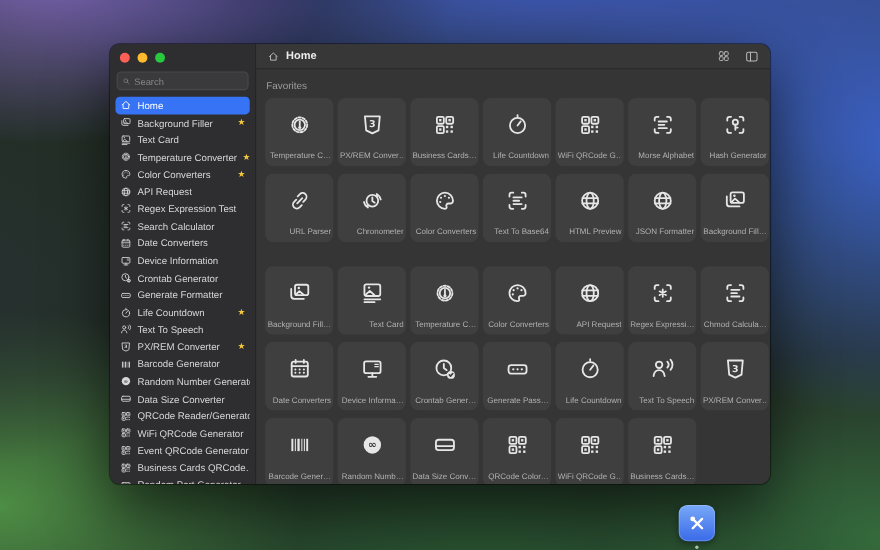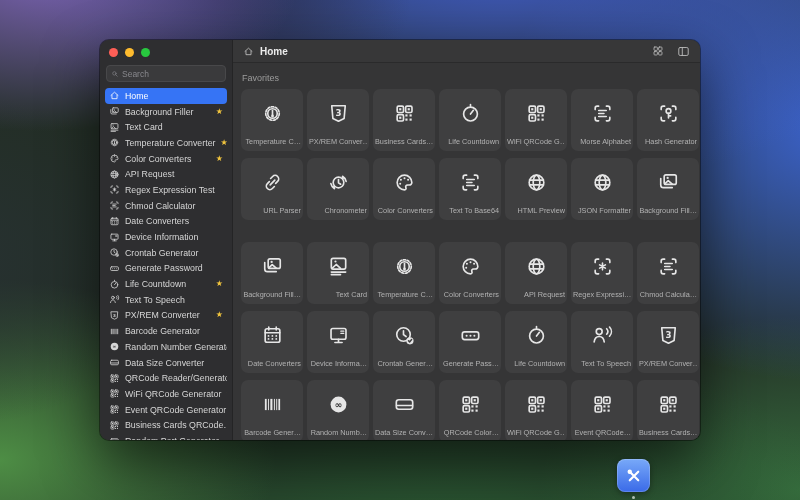--- a/index.html
+++ b/index.html
@@ -154,21 +154,21 @@
           </span>
           <span>Regex Expression Test</span>
         </div>
         <div class="side-item">
           <span class="icon" style="width: 11px; height: 11px;">
             <svg viewBox="0 0 16 16" width="100%" height="100%" fill="none" stroke="currentColor" stroke-width="1.15" stroke-linecap="round" stroke-linejoin="round">
               <path d="M2.9 5.3V4.3a1.4 1.4 0 0 1 1.4-1.4h1M10.7 2.9h1a1.4 1.4 0 0 1 1.4 1.4v1M13.1 10.7v1a1.4 1.4 0 0 1-1.4 1.4h-1M5.3 13.1h-1a1.4 1.4 0 0 1-1.4-1.4v-1"></path>
               <path d="M5.4 5.9h5.2M5.4 8h3.6M5.4 10.1h5.2"></path>
             </svg>
           </span>
-          <span>Chmod Calculator</span>
+          <span>Search Calculator</span>
         </div>
         <div class="side-item">
           <span class="icon" style="width: 11px; height: 11px;">
             <svg viewBox="0 0 16 16" width="100%" height="100%" fill="none" stroke="currentColor" stroke-width="1.15" stroke-linecap="round" stroke-linejoin="round">
               <rect x="2.9" y="3.3" width="10.2" height="9.4" rx="1.3"></rect>
               <path d="M2.9 6.1h10.2M5.4 2.2v1.9M10.6 2.2v1.9"></path>
               <path stroke-width="1.25" d="M5.2 8.3h.05M7.9 8.3h.05M10.6 8.3h.05M5.2 10.4h.05M7.9 10.4h.05M10.6 10.4h.05"></path>
             </svg>
           </span>
           <span>Date Converters</span>
@@ -196,21 +196,21 @@
         </div>
         <div class="side-item">
           <span class="icon" style="width: 11px; height: 11px;">
             <svg viewBox="0 0 16 16" width="100%" height="100%" fill="none" stroke="currentColor" stroke-width="1.15" stroke-linecap="round" stroke-linejoin="round">
               <rect x="2.3" y="5.5" width="11.4" height="5.4" rx="1.6"></rect>
               <circle cx="5.3" cy="8.2" r=".72" fill="currentColor" stroke="none"></circle>
               <circle cx="8" cy="8.2" r=".72" fill="currentColor" stroke="none"></circle>
               <circle cx="10.7" cy="8.2" r=".72" fill="currentColor" stroke="none"></circle>
             </svg>
           </span>
-          <span>Generate Password</span>
+          <span>Generate Formatter</span>
         </div>
         <div class="side-item">
           <span class="icon" style="width: 11px; height: 11px;">
             <svg viewBox="0 0 16 16" width="100%" height="100%" fill="none" stroke="currentColor" stroke-width="1.15" stroke-linecap="round" stroke-linejoin="round">
               <circle cx="8" cy="8.4" r="4.8"></circle>
               <path d="M8 8.4l2-2.6M8 1.8v1.1"></path>
             </svg>
           </span>
           <span>Life Countdown</span>
           <span class="star">★</span>
@@ -752,39 +752,20 @@
                   <rect x="11.5" y="8.6" width="1.5" height="1.5"></rect>
                   <rect x="8.6" y="11.5" width="1.5" height="1.5"></rect>
                   <rect x="11.5" y="11.5" width="1.5" height="1.5"></rect>
                 </g>
                 <rect x="2.9" y="2.9" width="4.4" height="4.4" rx=".9"></rect>
                 <rect x="8.8" y="2.9" width="4.4" height="4.4" rx=".9"></rect>
                 <rect x="2.9" y="8.8" width="4.4" height="4.4" rx=".9"></rect>
               </svg>
             </span>
             <div class="tile-label">WiFi QRCode G…</div>
-          </div>
-          <div class="tile">
-            <span class="icon" style="width: 23px; height: 23px;">
-              <svg viewBox="0 0 16 16" width="100%" height="100%" fill="none" stroke="currentColor" stroke-width="1.15" stroke-linecap="round" stroke-linejoin="round">
-                <g fill="currentColor" stroke="none">
-                  <rect x="4.3" y="4.3" width="1.5" height="1.5"></rect>
-                  <rect x="10.2" y="4.3" width="1.5" height="1.5"></rect>
-                  <rect x="4.3" y="10.2" width="1.5" height="1.5"></rect>
-                  <rect x="8.6" y="8.6" width="1.5" height="1.5"></rect>
-                  <rect x="11.5" y="8.6" width="1.5" height="1.5"></rect>
-                  <rect x="8.6" y="11.5" width="1.5" height="1.5"></rect>
-                  <rect x="11.5" y="11.5" width="1.5" height="1.5"></rect>
-                </g>
-                <rect x="2.9" y="2.9" width="4.4" height="4.4" rx=".9"></rect>
-                <rect x="8.8" y="2.9" width="4.4" height="4.4" rx=".9"></rect>
-                <rect x="2.9" y="8.8" width="4.4" height="4.4" rx=".9"></rect>
-              </svg>
-            </span>
-            <div class="tile-label">Event QRCode…</div>
           </div>
           <div class="tile">
             <span class="icon" style="width: 23px; height: 23px;">
               <svg viewBox="0 0 16 16" width="100%" height="100%" fill="none" stroke="currentColor" stroke-width="1.15" stroke-linecap="round" stroke-linejoin="round">
                 <g fill="currentColor" stroke="none">
                   <rect x="4.3" y="4.3" width="1.5" height="1.5"></rect>
                   <rect x="10.2" y="4.3" width="1.5" height="1.5"></rect>
                   <rect x="4.3" y="10.2" width="1.5" height="1.5"></rect>
                   <rect x="8.6" y="8.6" width="1.5" height="1.5"></rect>
                   <rect x="11.5" y="8.6" width="1.5" height="1.5"></rect>

